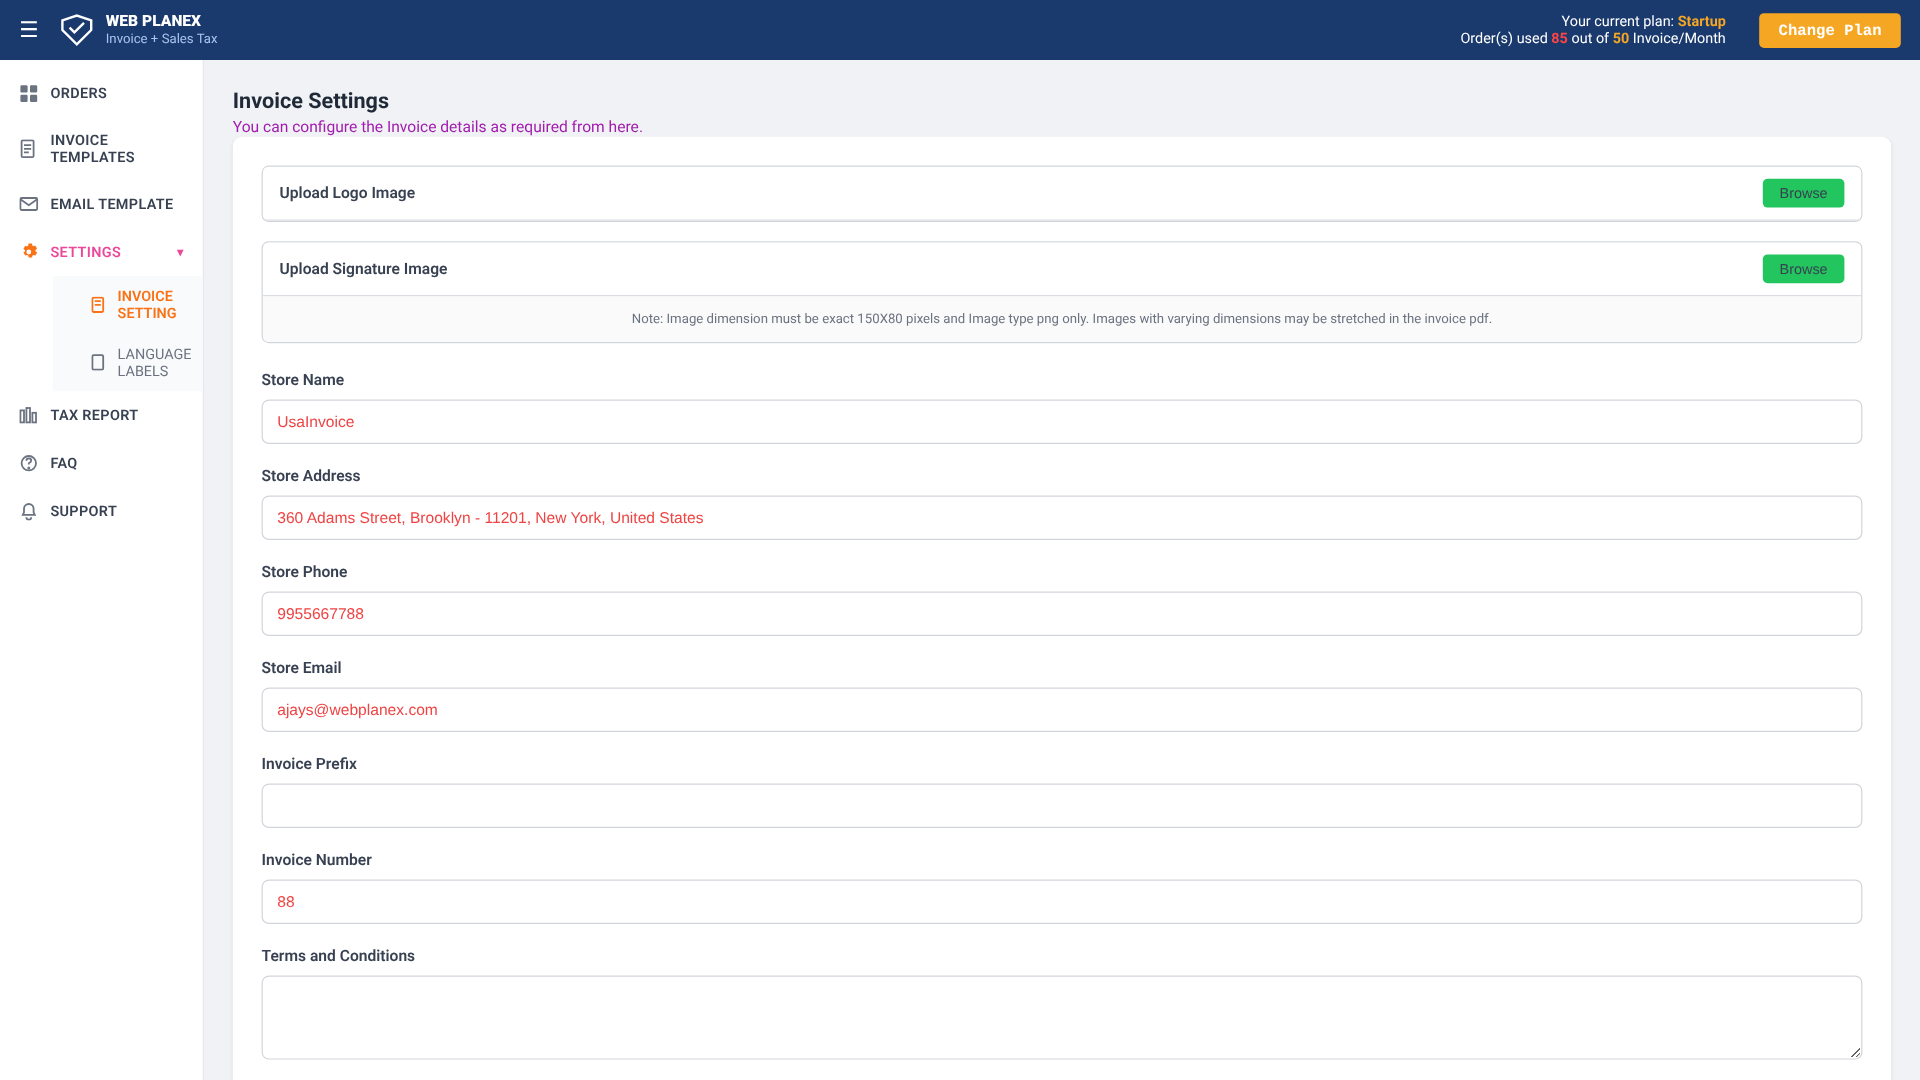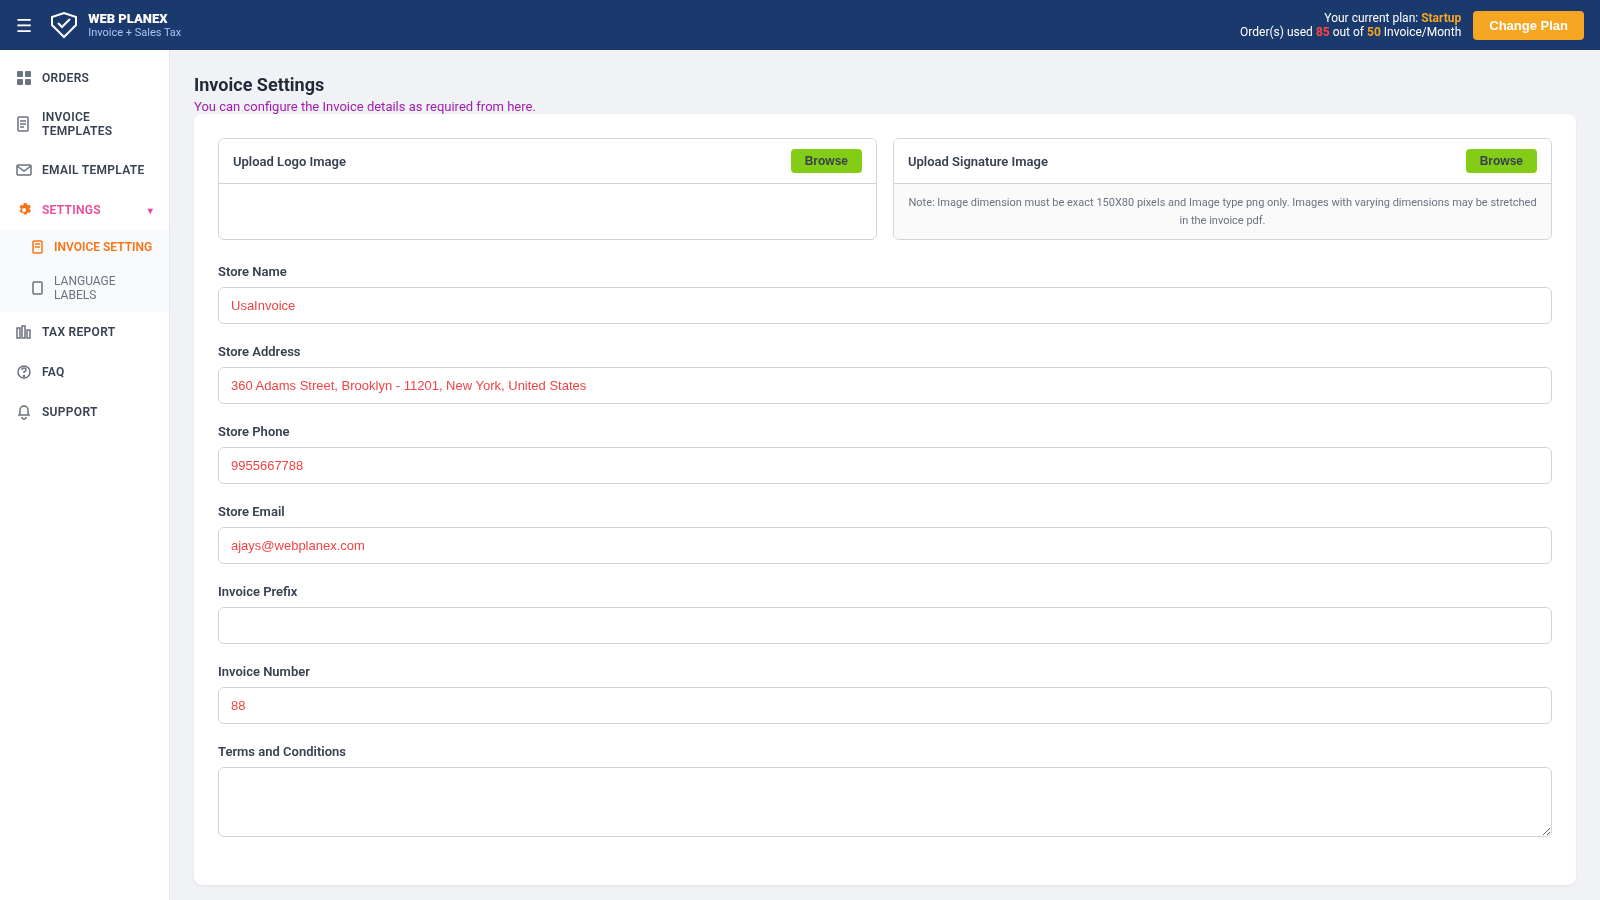--- a/index.html
+++ b/index.html
@@ -15,34 +15,35 @@
       padding: 0 16px;
       flex-shrink: 0;
     }
     .header-left { display: flex; align-items: center; gap: 12px; }
     .logo { display: flex; align-items: center; gap: 8px; color: white; font-size: 13px; font-weight: 700; }
     .logo-icon { width: 32px; height: 28px; position: relative; }
     .logo-icon svg { width: 32px; height: 28px; }
     .logo-text { line-height: 1.2; }
     .logo-text span { display: block; font-size: 11px; font-weight: 400; color: #aac4f0; }
     .hamburger { color: white; font-size: 18px; cursor: pointer; margin-right: 4px; }
-    .header-right { display: flex; align-items: center; gap: 12px; color: white; font-size: 12px; }
+    .header-right { display: flex; align-items: center; gap: 28px; color: white; font-size: 12px; }
     .plan-info { text-align: right; }
     .plan-info .plan-name { color: #f5a623; font-weight: 700; }
     .plan-info .orders-count { color: #ff4444; font-weight: 700; }
     .plan-info .orders-max { color: #f5a623; font-weight: 700; }
     .change-plan-btn {
       background: #f5a623;
       color: white;
       border: none;
       padding: 7px 16px;
       border-radius: 4px;
       font-size: 13px;
       font-weight: 600;
       cursor: pointer;
+      font-family: Liberation Mono, monospace;
     }
 
     
     .layout { display: flex; flex: 1; overflow: hidden; }
 
     
     .sidebar {
       width: 170px;
       background: white;
       border-right: 1px solid #e5e7eb;
@@ -58,21 +59,21 @@
       font-size: 12px;
       font-weight: 600;
       color: #374151;
       cursor: pointer;
       letter-spacing: 0.3px;
     }
     .sidebar-item .icon { width: 16px; height: 16px; flex-shrink: 0; color: #6b7280; }
     .sidebar-item.active-parent { color: #ec4899; }
     .sidebar-item.active-parent .icon { color: #f97316; }
 
-    .settings-submenu { background: #f9fafb; }
+    .settings-submenu { background: #f9fafb; margin-left: 44px; }
     .submenu-item {
       display: flex;
       align-items: center;
       gap: 8px;
       padding: 10px 16px 10px 32px;
       font-size: 12px;
       color: #6b7280;
       cursor: pointer;
     }
     .submenu-item.active { color: #f97316; font-weight: 600; }
@@ -85,43 +86,43 @@
     .page-subtitle { font-size: 13px; color: #a21caf; }
 
     .content-card {
       background: white;
       border-radius: 8px;
       padding: 24px;
       box-shadow: 0 1px 3px rgba(0,0,0,0.07);
     }
 
     
-    .upload-row { display: flex; gap: 16px; margin-bottom: 24px; }
+    .upload-row { display: flex; gap: 16px; margin-bottom: 24px; flex-direction: column; }
     .upload-box {
       flex: 1;
       border: 1px solid #d1d5db;
       border-radius: 6px;
       overflow: hidden;
     }
     .upload-header {
       display: flex;
       align-items: center;
       justify-content: space-between;
       padding: 10px 14px;
       border-bottom: 1px solid #d1d5db;
       background: white;
     }
     .upload-title { font-size: 13px; font-weight: 600; color: #374151; }
     .browse-btn {
-      background: #84cc16;
+      background: #22c55e;
       border: none;
       padding: 5px 14px;
       border-radius: 4px;
       font-size: 12px;
-      font-weight: 700;
+      font-weight: 400;
       color: #374151;
       cursor: pointer;
     }
     .upload-note {
       padding: 10px 14px;
       font-size: 11px;
       color: #6b7280;
       line-height: 1.6;
       text-align: center;
       background: #fafafa;

